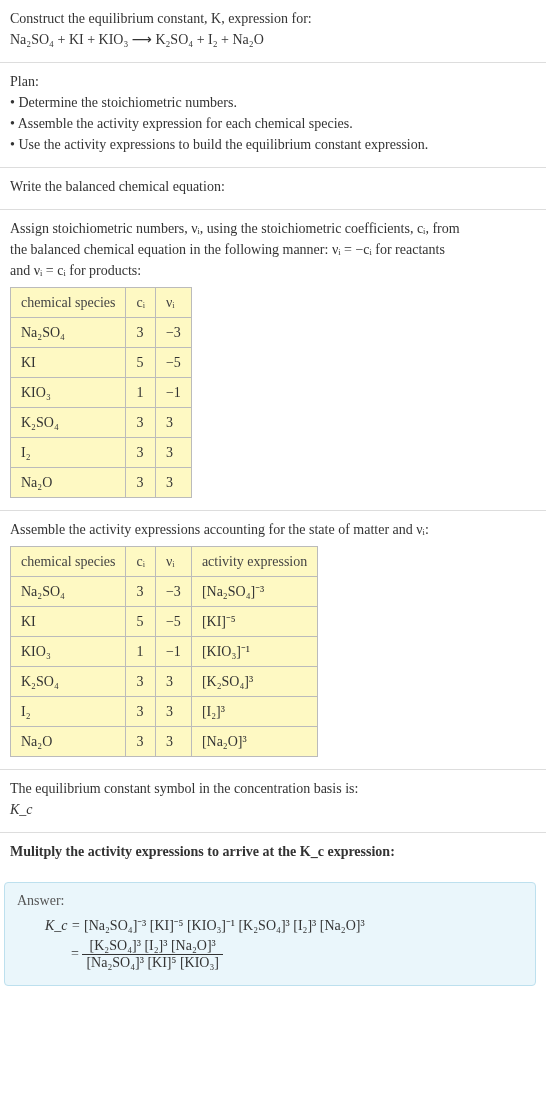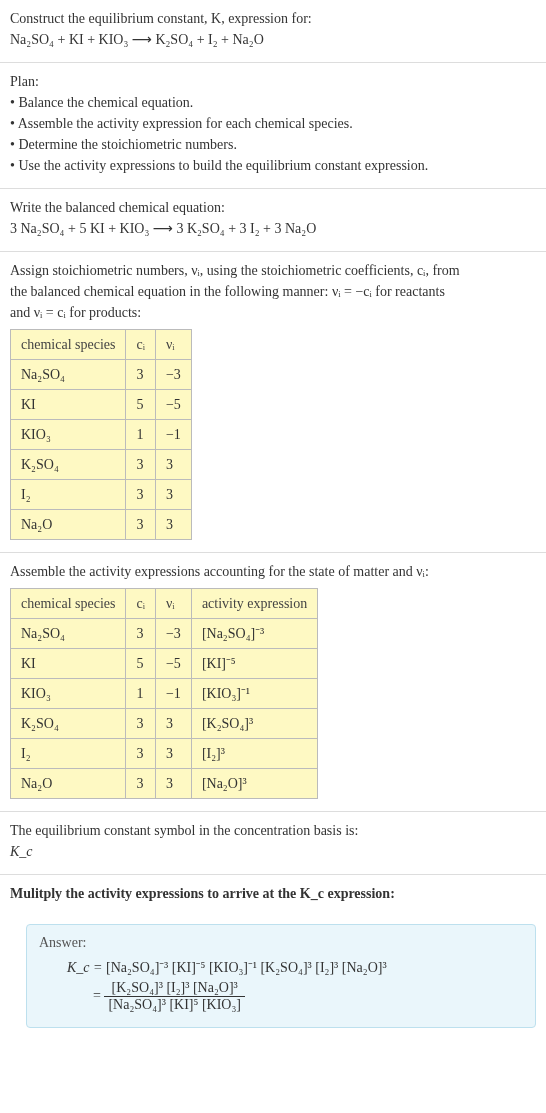--- a/index.html
+++ b/index.html
@@ -32,21 +32,21 @@
     background: #fef9c3;
   }
   table.data th {
     color: #444;
   }
   .answer-box {
     background: #eaf6fb;
     border: 1px solid #bde0ee;
     border-radius: 4px;
     padding: 10px 12px 14px 12px;
-    margin: 8px 10px 12px 26px;
+    margin: 8px 10px 12px 4px;
   }
   .answer-label {
     color: #555;
     margin-bottom: 6px;
   }
   .frac {
     display: inline-block;
     vertical-align: middle;
     text-align: center;
   }
@@ -70,29 +70,27 @@
 </head>
 <body>
 
 <div class="section">
   <div>Construct the equilibrium constant, K, expression for:</div>
   <div>Na₂SO₄ + KI + KIO₃ ⟶ K₂SO₄ + I₂ + Na₂O</div>
 </div>
 
 <div class="section">
   <div>Plan:</div>
-  <div>• Balance the chemical equation.</div>
+  <div>• Determine the stoichiometric numbers.</div>
   <div>• Assemble the activity expression for each chemical species.</div>
-  <div>• Determine the stoichiometric numbers.</div>
   <div>• Use the activity expressions to build the equilibrium constant expression.</div>
 </div>
 
 <div class="section">
   <div>Write the balanced chemical equation:</div>
-  <div>3 Na₂SO₄ + 5 KI + KIO₃ ⟶ 3 K₂SO₄ + 3 I₂ + 3 Na₂O</div>
 </div>
 
 <div class="section">
   <div>Assign stoichiometric numbers, νᵢ, using the stoichiometric coefficients, cᵢ, from</div>
   <div>the balanced chemical equation in the following manner: νᵢ = −cᵢ for reactants</div>
   <div>and νᵢ = cᵢ for products:</div>
   <table class="data">
     <tbody>
         <tr>
       <th>chemical species</th>

